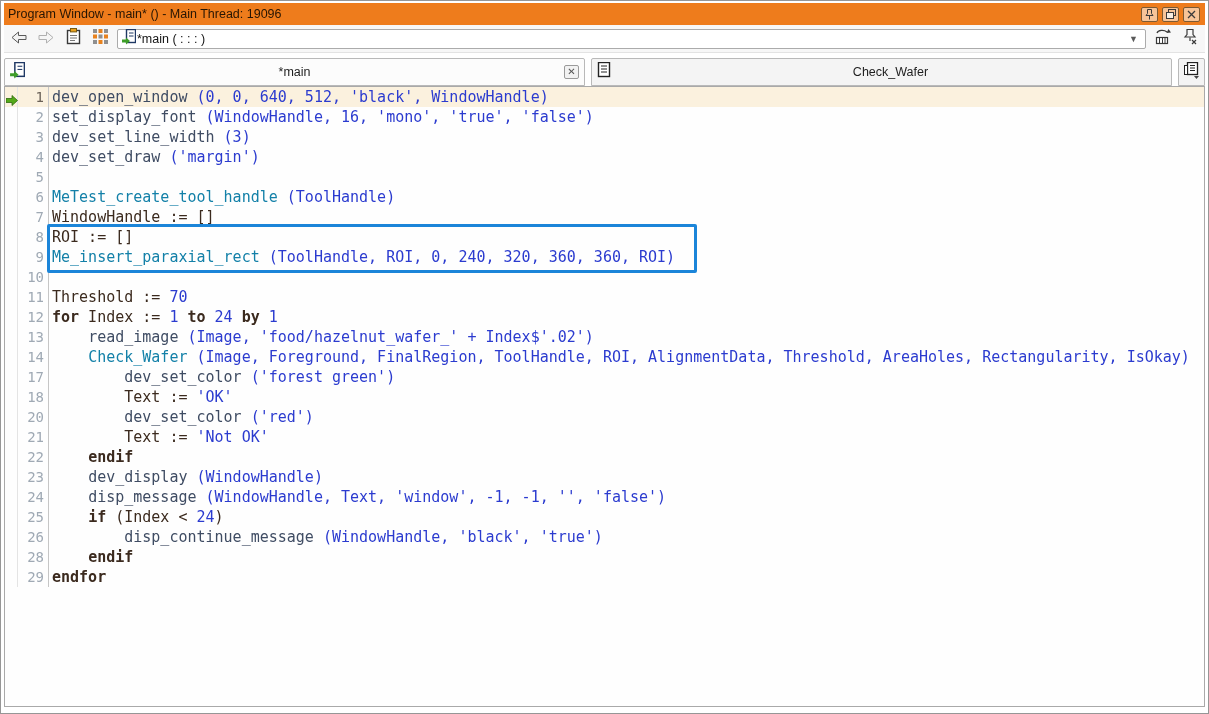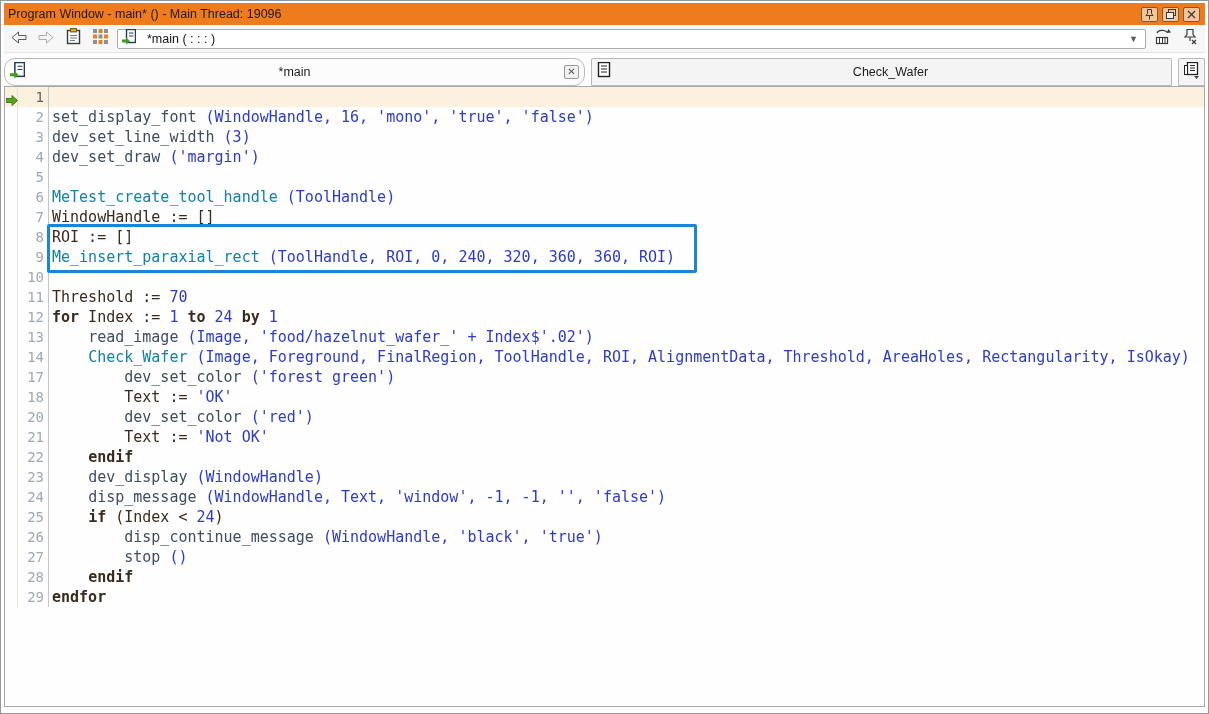--- a/index.html
+++ b/index.html
@@ -39,37 +39,37 @@
     border-bottom:1px solid #E3E3E3;
     display:flex;align-items:center;
     padding:0 5px;gap:7px;
   }
   .tbtn{width:20px;height:20px;display:flex;align-items:center;justify-content:center;flex:none;}
   .combo{
     flex:1;height:20px;
     border:1px solid #ABABAB;border-radius:2px;
     background:#fff;
     display:flex;align-items:center;
-    padding:0 3px 0 4px;gap:11px;
+    padding:0 3px 0 4px;gap:1px;
   }
   .combo-label{font-size:12.5px;color:#141414;}
   .combo-arrow{margin-left:auto;color:#5a5a5a;font-size:9px;padding:0 4px;}
   
   .tabbar{
     height:33px;flex:none;
     display:flex;align-items:flex-end;gap:6px;
     padding-top:4px;
   }
   .tab{
     flex:1;height:28px;
     border:1px solid #B9B9B9;border-radius:2px 2px 0 0;
     display:flex;align-items:center;
     padding:0 5px;gap:4px;
   }
-  .tab.active{background:#FCFCFC;border-radius:11px;}
+  .tab.active{background:#FCFCFC;}
   .tab.inactive{background:#F4F4F4;}
   .tab-label{flex:1;text-align:center;font-size:12.5px;color:#1e1e1e;}
   .tab-close{
     width:15px;height:14px;flex:none;
     border:1px solid #9a9a9a;border-radius:2px;
     color:#555;font-size:10px;line-height:12px;text-align:center;
     background:#f2f2f2;
   }
   .tab-list-btn{
     width:27px;height:28px;flex:none;
@@ -235,20 +235,21 @@
             <path d="M11 14l2.5 3 2.5-3z" fill="#444"></path>
           </svg></span>
     </div>
   </div>
 
   <div class="editor">
     <div>
         <div class="row current">
           <div class="bp-margin"></div>
           <div class="lnum">1</div>
+          <div class="codeline"><span class="op">dev_open_window </span><span class="pr">(0, 0, 640, 512, 'black', WindowHandle)</span></div>
         </div>
         <div class="row">
           <div class="bp-margin"></div>
           <div class="lnum">2</div>
           <div class="codeline"><span class="op">set_display_font </span><span class="pr">(WindowHandle, 16, 'mono', 'true', 'false')</span></div>
         </div>
         <div class="row">
           <div class="bp-margin"></div>
           <div class="lnum">3</div>
           <div class="codeline"><span class="op">dev_set_line_width </span><span class="pr">(3)</span></div>
@@ -345,25 +346,20 @@
         </div>
         <div class="row">
           <div class="bp-margin"></div>
           <div class="lnum">25</div>
           <div class="codeline"><span class="pl">    </span><span class="kw">if </span><span class="pl">(Index &lt; </span><span class="pr">24</span><span class="pl">)</span></div>
         </div>
         <div class="row">
           <div class="bp-margin"></div>
           <div class="lnum">26</div>
           <div class="codeline"><span class="pl">        </span><span class="op">disp_continue_message </span><span class="pr">(WindowHandle, 'black', 'true')</span></div>
-        </div>
-        <div class="row">
-          <div class="bp-margin"></div>
-          <div class="lnum">27</div>
-          <div class="codeline"><span class="pl">        </span><span class="op">stop </span><span class="pr">()</span></div>
         </div>
         <div class="row">
           <div class="bp-margin"></div>
           <div class="lnum">28</div>
           <div class="codeline"><span class="pl">    </span><span class="kw">endif</span></div>
         </div>
         <div class="row">
           <div class="bp-margin"></div>
           <div class="lnum">29</div>
           <div class="codeline"><span class="kw">endfor</span></div>

